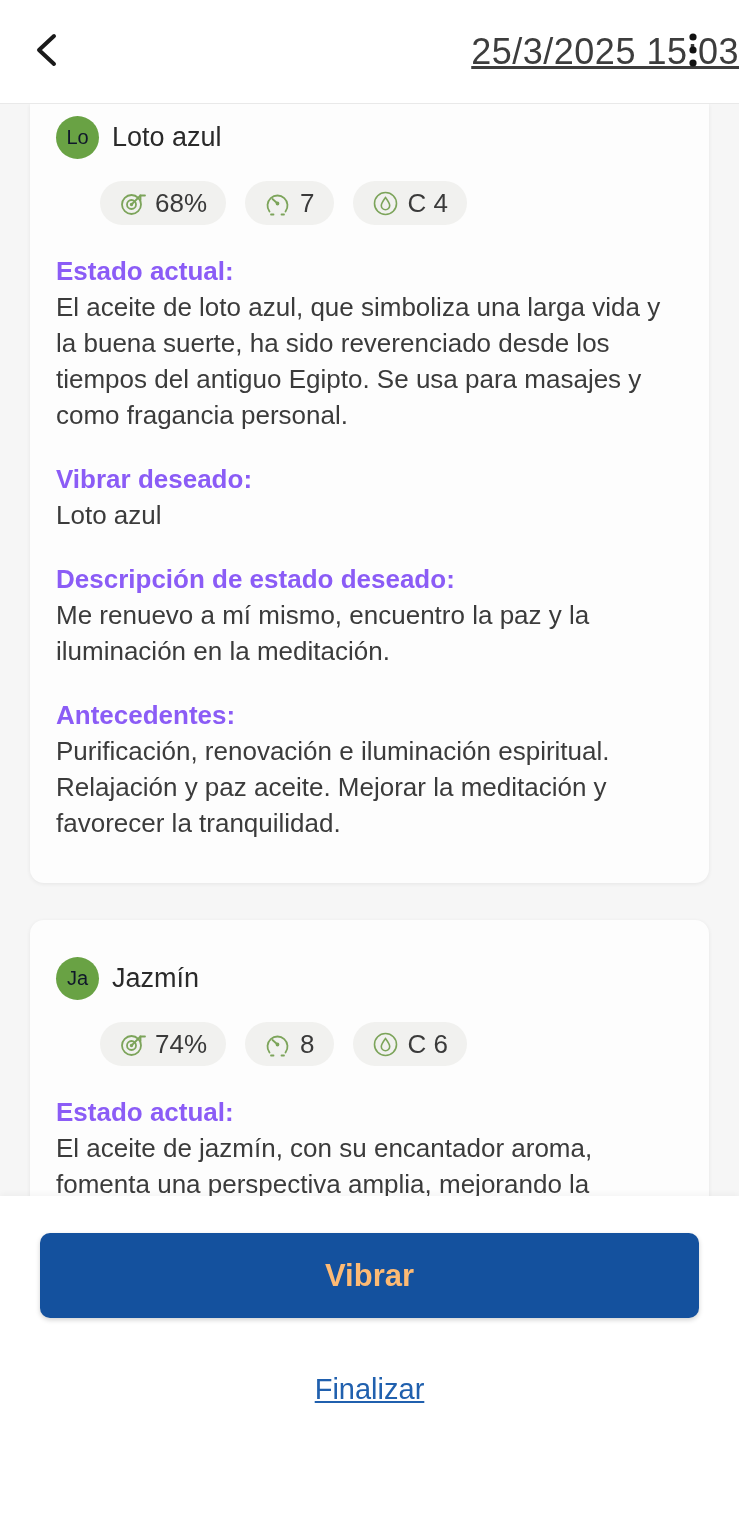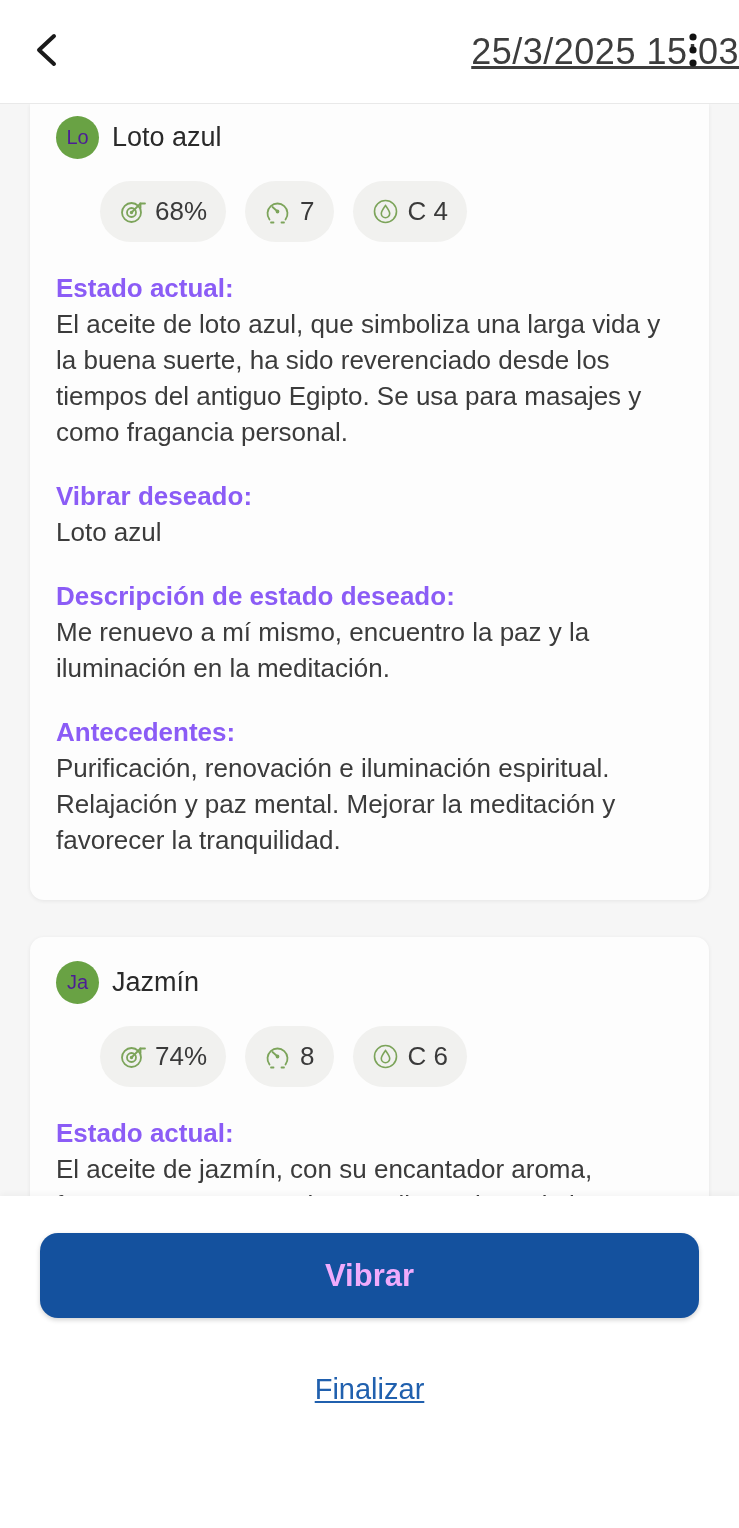--- a/index.html
+++ b/index.html
@@ -44,31 +44,31 @@
     border-radius: 14px;
     box-shadow: 0 1px 4px rgba(0,0,0,0.07);
     padding: 12px 26px 42px 26px;
   }
   .card.first { border-top-left-radius: 0; border-top-right-radius: 0; }
   .card + .card { margin-top: 37px; }
 
   .card-head { display: flex; align-items: center; gap: 13px; }
   .avatar {
     width: 43px; height: 43px; border-radius: 50%;
-    background: #69a244; color: #4c1d95;
+    background: #69a244; color: #0f172a;
     display: flex; align-items: center; justify-content: center;
     font-size: 20px;
   }
   .card-title { font-size: 27px; color: #2a2a2a; }
 
   .badges { display: flex; gap: 19px; margin: 22px 0 0 44px; }
   .badge {
     background: #f1f1ef;
     border-radius: 999px;
-    height: 61px;
+    height: 44px;
     display: flex; align-items: center; gap: 9px;
     padding: 2px 19px;
     font-size: 26px; color: #3a3a3a;
   }
   .badge svg { display: block; }
 
   .section-heading {
     font-weight: 700; font-size: 26px; color: #8b5cf6;
     margin-top: 31px;
   }
@@ -83,22 +83,22 @@
     flex: 0 0 332px; height: 332px;
     background: #ffffff;
     position: relative; z-index: 2;
     box-shadow: 0 -2px 6px rgba(0,0,0,0.04);
     display: flex; flex-direction: column; align-items: center;
   }
   .primary-btn {
     margin-top: 37px;
     width: 659px; height: 85px;
     background: #14519e;
-    border: none; border-radius: 18px;
-    color: #f0abfc; font-family: "Liberation Sans", sans-serif;
+    border: none; border-radius: 10px;
+    color: #fdba74; font-family: "Liberation Sans", sans-serif;
     font-size: 31px; font-weight: 700;
     cursor: pointer;
     box-shadow: 0 2px 5px rgba(0,0,0,0.18);
   }
   .secondary-link {
     margin-top: 55px;
     font-size: 29px; color: #2060ae;
     cursor: pointer; background: none; border: none;
     font-family: "Liberation Sans", sans-serif;
     text-decoration: underline;
@@ -175,25 +175,25 @@
       <div class="section-heading">Estado actual:</div>
       <div class="section-body">El aceite de loto azul, que simboliza una larga vida y la buena suerte, ha sido reverenciado desde los tiempos del antiguo Egipto. Se usa para masajes y como fragancia personal.</div>
 
       <div class="section-heading">Vibrar deseado:</div>
       <div class="section-body">Loto azul</div>
 
       <div class="section-heading">Descripción de estado deseado:</div>
       <div class="section-body">Me renuevo a mí mismo, encuentro la paz y la iluminación en la meditación.</div>
 
       <div class="section-heading">Antecedentes:</div>
-      <div class="section-body">Purificación, renovación e iluminación espiritual. Relajación y paz mental. Mejorar la meditación y favorecer la tranquilidad.</div>
+      <div class="section-body">Purificación, renovación e iluminación espiritual. Relajación y paz aceite. Mejorar la meditación y favorecer la tranquilidad.</div>
     </div>
 
     <div class="card">
-      <div class="card-head" style="margin-top:12px;">
+      <div class="card-head" style="margin-top:25px;">
         <div class="avatar">Ja</div>
         <div class="card-title">Jazmín</div>
       </div>
       <div class="badges">
         <div class="badge">
           <span>
             <svg width="27" height="27" viewBox="0 0 27 27" fill="none" stroke="#7ca45a" stroke-width="1.8" stroke-linecap="round">
               <circle cx="12.5" cy="14.5" r="9.5"></circle>
               <circle cx="12.5" cy="14.5" r="4.5"></circle>
               <circle cx="12.5" cy="14.5" r="0.8" fill="#7ca45a"></circle>

